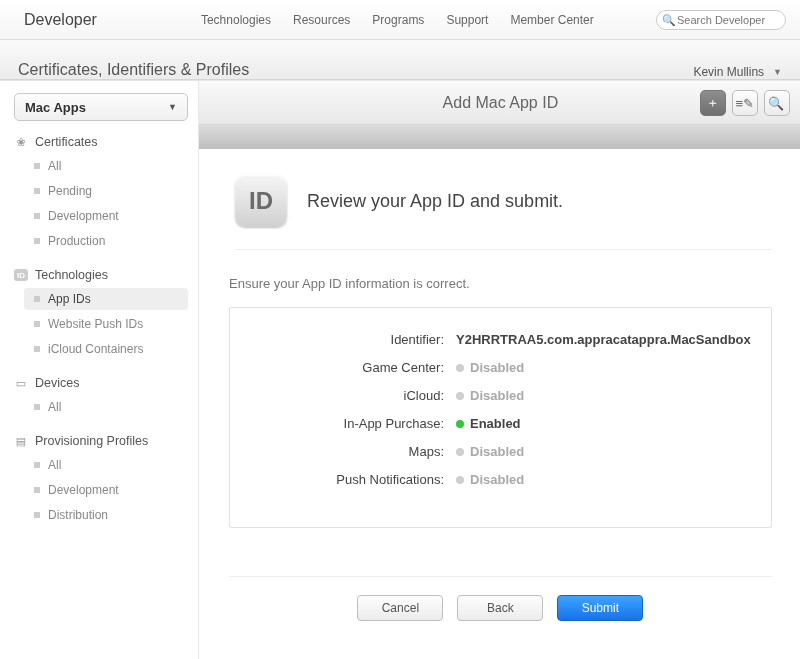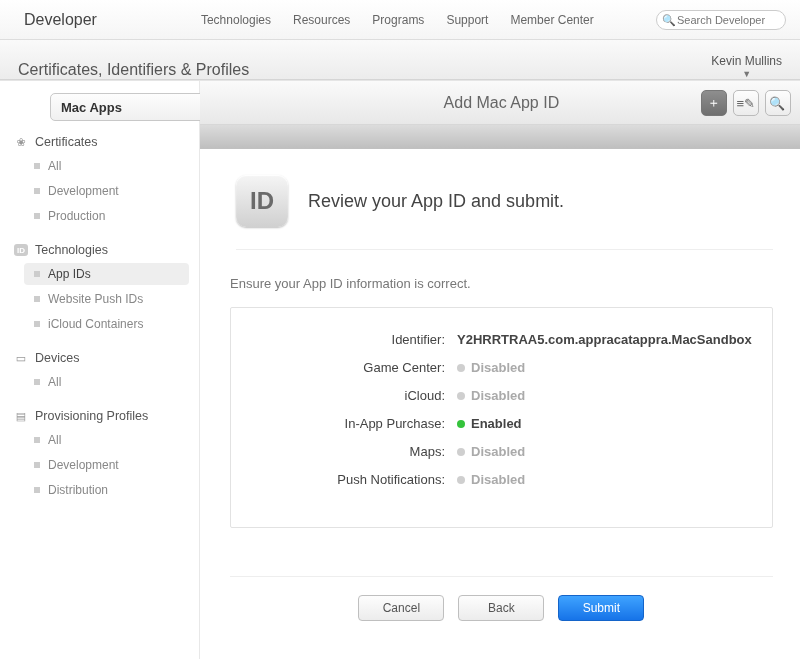--- a/index.html
+++ b/index.html
@@ -64,23 +64,22 @@
     .subheader-title {
       font-size: 16px;
       color: #555;
     }
     .user-menu {
       margin-left: auto;
       font-size: 12px;
       color: #555;
       display: flex;
       align-items: center;
-      gap: 1px;
+      gap: 9px;
       cursor: pointer;
-      flex-direction: column;
     }
     .user-menu .caret { font-size: 9px; color: #777; }
 
     
     .layout {
       display: flex;
       min-height: 579px;
       border-top: 1px solid #e5e5e5;
     }
     .sidebar {
@@ -97,21 +96,20 @@
       border-radius: 5px;
       display: flex;
       align-items: center;
       padding: 0 10px;
       font-size: 13px;
       font-weight: bold;
       color: #333;
       cursor: pointer;
       justify-content: space-between;
       margin-bottom: 14px;
-      margin-left: 36px;
     }
     .platform-select .caret { font-size: 9px; color: #555; }
 
     .sb-section { margin-bottom: 16px; }
     .sb-head {
       display: flex;
       align-items: center;
       gap: 7px;
       font-size: 12.5px;
       color: #555;
@@ -320,20 +318,24 @@
       <div class="sb-head">
         <span class="sb-icon">❀</span>
         <span>Certificates</span>
       </div>
       <div class="sb-item">
           <span class="sb-bullet"></span>
           <span>All</span>
         </div>
       <div class="sb-item">
           <span class="sb-bullet"></span>
+          <span>Pending</span>
+        </div>
+      <div class="sb-item">
+          <span class="sb-bullet"></span>
           <span>Development</span>
         </div>
       <div class="sb-item">
           <span class="sb-bullet"></span>
           <span>Production</span>
         </div>
     </div>
 
     <div class="sb-section">
       <div class="sb-head">

